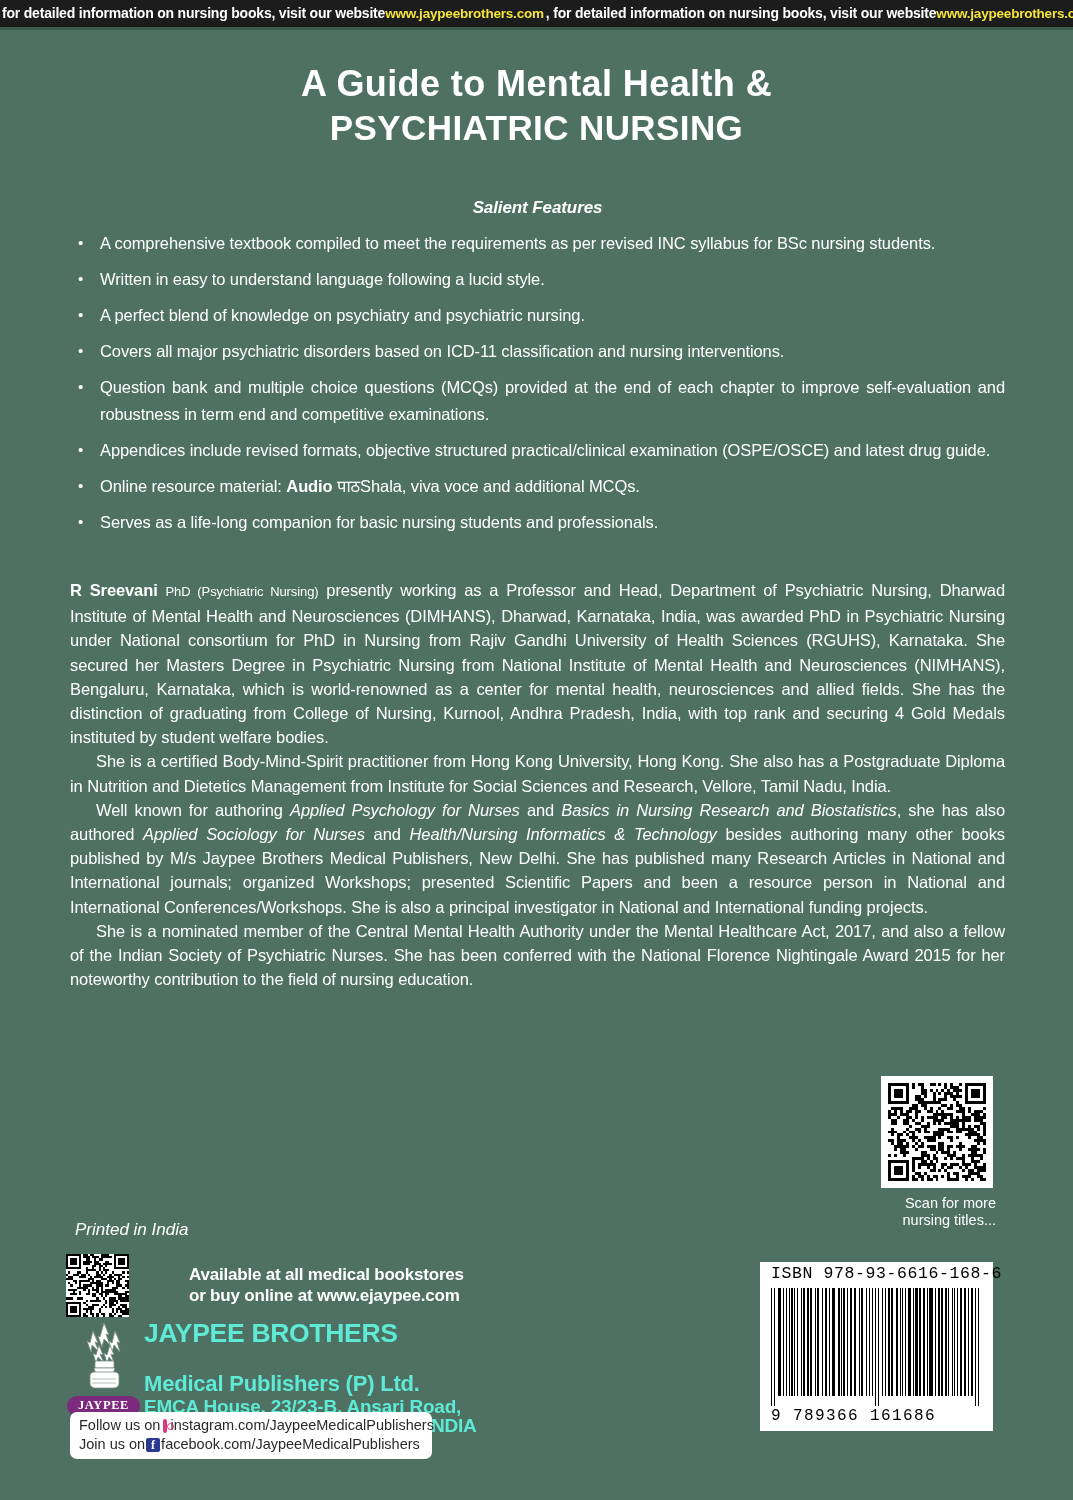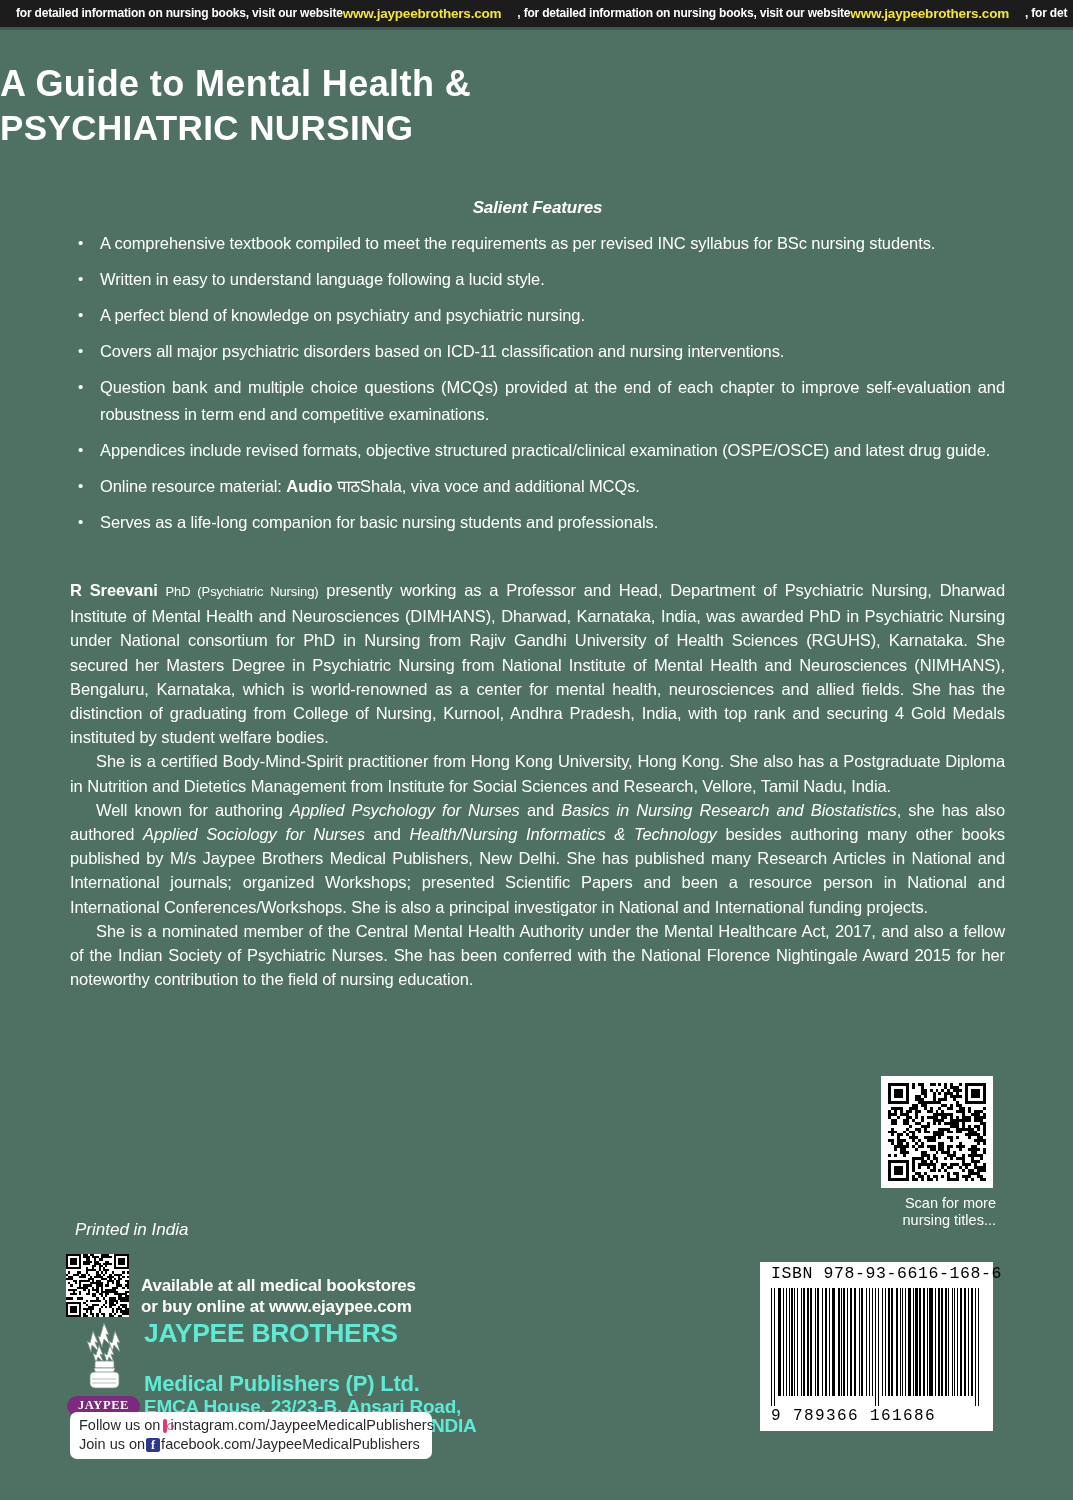--- a/index.html
+++ b/index.html
@@ -20,25 +20,25 @@
     top: 0; left: 0;
     width: 1073px;
     height: 27px;
     background: #1c1c1c;
     overflow: hidden;
     white-space: nowrap;
     display: flex;
     align-items: center;
   }
   .top-banner .bn-text {
-    font-size: 12px;
+    font-size: 14px;
     font-weight: 600;
     color: #ffffff;
     letter-spacing: -0.2px;
-    padding-left: 16px;
+    padding-left: 2px;
     line-height: 27px;
   }
   .top-banner .bn-url {
     font-size: 13.5px;
     font-weight: 700;
     color: #f5e33a;
     letter-spacing: -0.2px;
     line-height: 27px;
   }
   .banner-rule {
@@ -47,20 +47,21 @@
     width: 1073px;
     height: 3px;
     background: #3c5b4f;
   }
 
   
   .title-block {
     position: absolute;
     top: 62px; left: 0;
     width: 1073px;
+    text-align: center;
     color: #ffffff;
   }
   .title-l1 {
     font-size: 36px;
     font-weight: 700;
     letter-spacing: 0.4px;
     line-height: 44px;
   }
   .title-l2 {
     font-size: 35px;
@@ -151,21 +152,21 @@
     font-style: italic;
     color: #ffffff;
   }
 
   
   .pub-block {
     position: absolute;
     top: 1252px; left: 66px;
     width: 440px;
   }
-  .pub-row { display: flex; align-items: flex-end; }
+  .pub-row { display: flex; align-items: center; gap: 48px; }
   .pub-qr {
     width: 63px; height: 63px;
     background: #ffffff;
     flex: 0 0 63px;
     margin-top: 2px;
     position: relative;
   }
   .pub-avail {
     margin-left: 12px;
     color: #ffffff;

